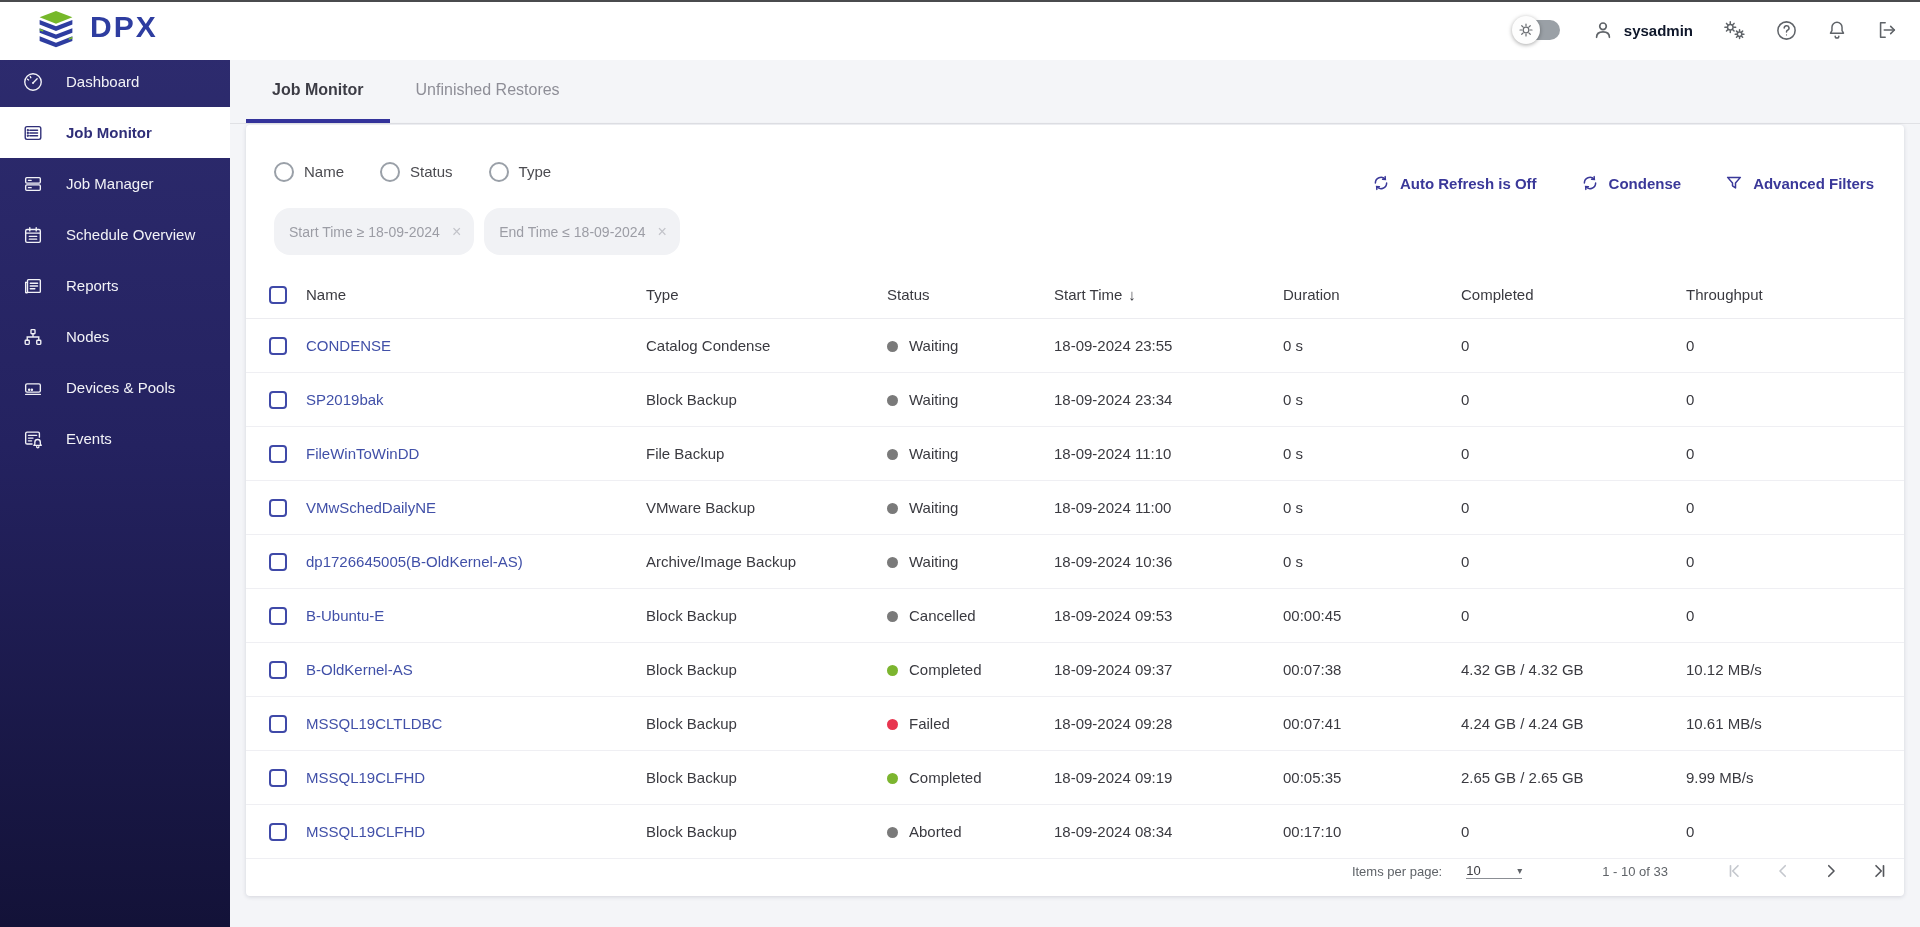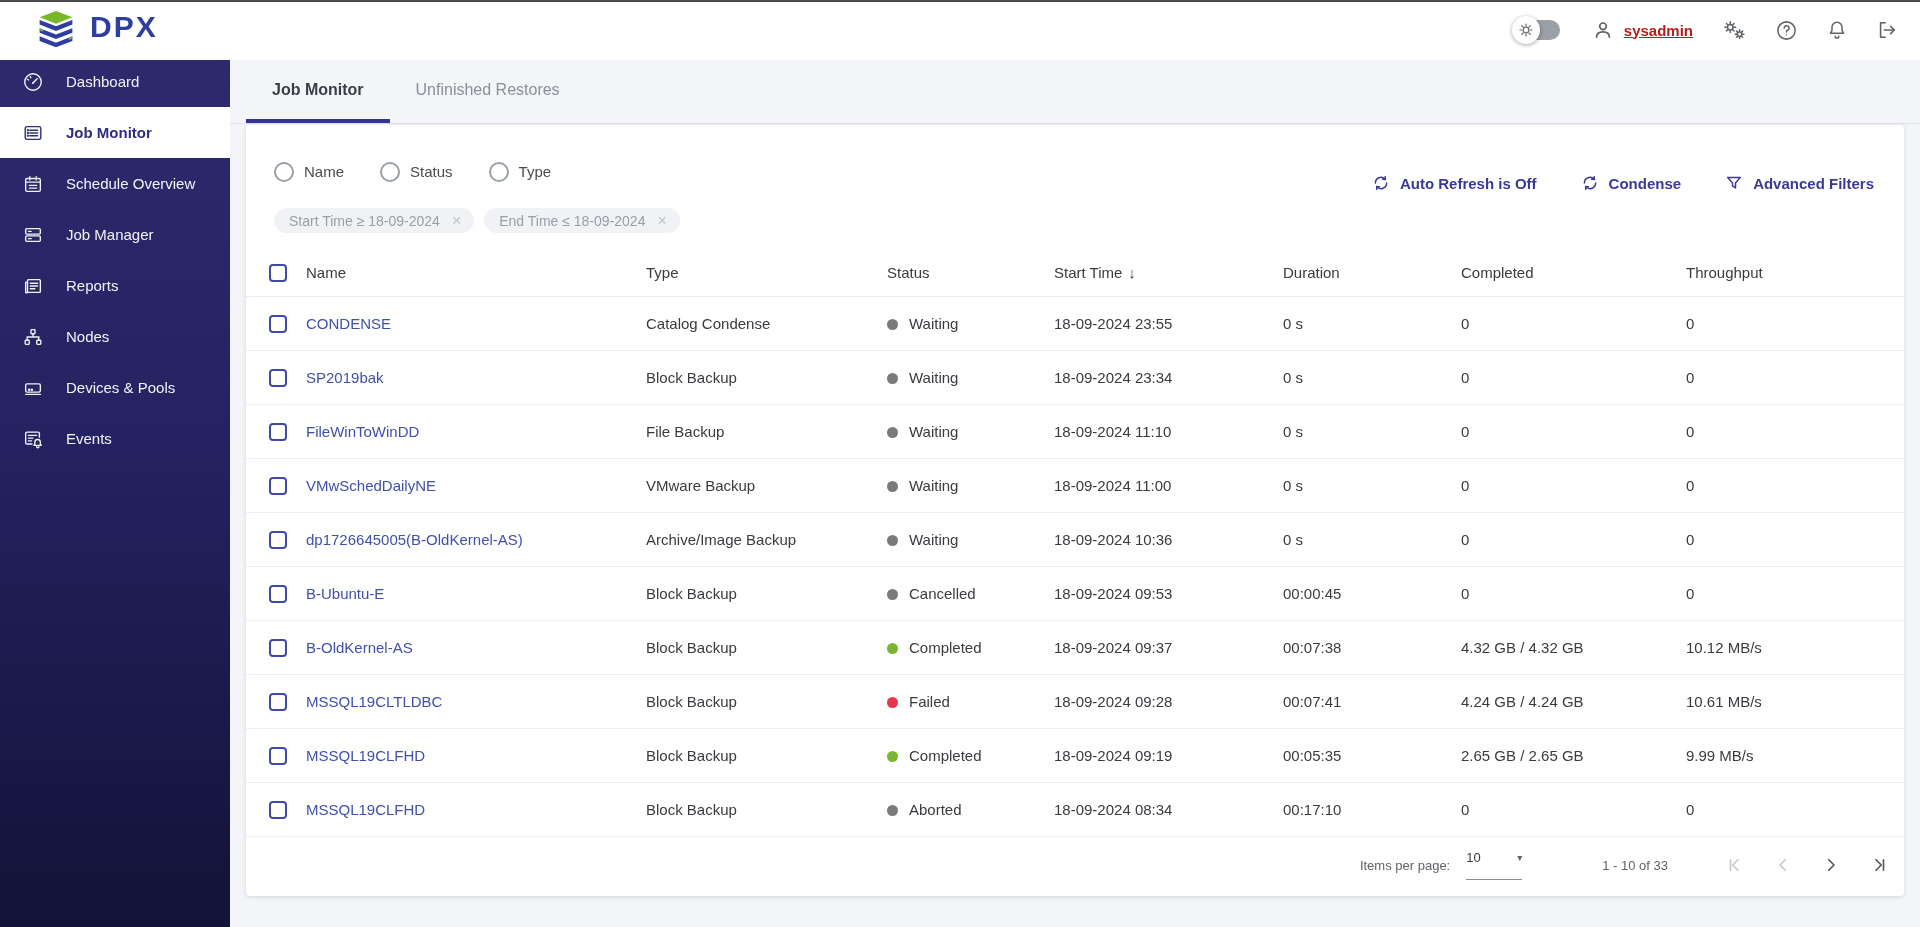--- a/index.html
+++ b/index.html
@@ -22,21 +22,21 @@
   .logo-text { font-size:30px; font-weight:bold; color:#2E3DA0; letter-spacing:2px; }
   .hdr-right { display:flex; align-items:center; gap:28px; }
   .hdr-icon { color:#5F6368; display:flex; align-items:center; cursor:pointer; }
   .toggle { position:relative; width:44px; height:20px; border-radius:10px; background:#9AA0A6; margin-right:4px; }
   .toggle .knob {
     position:absolute; left:-4px; top:-4px; width:28px; height:28px; border-radius:50%;
     background:#FDFDFD; box-shadow:0 1px 4px rgba(0,0,0,.35); display:flex; align-items:center; justify-content:center;
     color:#6B6E73;
   }
   .user { display:flex; align-items:center; gap:10px; color:#5F6368; }
-  .user-name { font-size:15px; font-weight:bold; color:#b91c1c;text-decoration:underline; }
+  .user-name { font-size:15px; font-weight:bold; color:#0f172a; }
 
   
   .sidebar {
     position:absolute; top:52px; left:0; bottom:0; width:230px;
     background:linear-gradient(180deg,#2D2B6E 0%,#242260 45%,#131238 100%);
     padding-top:4px; z-index:15;
   }
   .side-item {
     height:51px; display:flex; align-items:center; gap:22px; padding-left:22px;
     color:#F2F2F7; font-size:15px; cursor:pointer;
@@ -59,21 +59,21 @@
   }
   .filter-row { display:flex; justify-content:space-between; align-items:center; padding:26px 30px 4px 28px; }
   .radios { display:flex; gap:36px; }
   .radio { display:flex; align-items:center; gap:10px; cursor:pointer; font-size:15px; color:#4B4B50; }
   .radio .circle { width:20px; height:20px; border:2px solid #9AA0A8; border-radius:50%; background:#fff; }
   .actions { display:flex; gap:44px;margin-top:23px; }
   .action-btn { display:flex; align-items:center; gap:10px; color:#3A3899; font-size:15px; font-weight:bold; cursor:pointer; }
 
   .chips-row { display:flex; gap:10px; padding:12px 28px 14px 28px; }
   .chip {
-    display:flex; align-items:center; background:#F1F2F5; border-radius:16px; height:25px;
+    display:flex; align-items:center; background:#F1F2F5; border-radius:16px; height:47px;
     padding:0 13px 0 15px; font-size:14px; color:#9C9DA5;
   }
   .chip .close { margin-left:12px; color:#C2C3C9; font-size:16px; cursor:pointer; }
 
   table { width:100%; border-collapse:collapse; table-layout:fixed; }
   col.c-check{width:60px} col.c-name{width:340px} col.c-type{width:241px} col.c-status{width:167px}
   col.c-start{width:229px} col.c-dur{width:178px} col.c-comp{width:225px} col.c-thr{width:auto}
   th {
     text-align:left; font-weight:normal; color:#3A3A40; font-size:15px;
     padding:16px 0 14px 0; border-bottom:1px solid #ECECF0;
@@ -89,21 +89,21 @@
   .dot[data-status="completed"] { background:#7CB52F; }
   .dot[data-status="failed"] { background:#E8354F; }
   .sort-arrow { font-weight:bold; margin-left:6px; color:#3A3A40; }
 
   .pagination {
     position:absolute; right:16px; bottom:16px; display:flex; align-items:center;
     font-size:13px; color:#5F6368;
   }
   .ipp-select {
     display:inline-flex; align-items:center; justify-content:space-between; width:56px;
-    border-bottom:1px solid #8B8E94; margin-left:16px; padding-bottom:14px; cursor:pointer; color:#3C3C41;
+    border-bottom:1px solid #8B8E94; margin-left:24px; padding-bottom:0; cursor:pointer; color:#3C3C41;
   }
   .ipp-caret { font-size:10px; color:#5F6368; }
   .range { margin-left:80px; }
   .pager { display:flex; align-items:center; gap:30px; margin-left:58px; }
   .pg-btn { display:flex; align-items:center; cursor:pointer; }
   .pg-btn.disabled { color:#C4C7CD; cursor:default; }
   .pg-btn.enabled { color:#54565B; }
 </style>
 </head>
 <body>
@@ -221,40 +221,40 @@
         <circle cx="6.4" cy="9" r="0.5" fill="currentColor"></circle>
           <circle cx="6.4" cy="12" r="0.5" fill="currentColor"></circle>
           <circle cx="6.4" cy="15" r="0.5" fill="currentColor"></circle>
       </svg>
     </span>
     <span>Job Monitor</span>
   </div>
   <div class="side-item">
     <span class="s-icon">
       <svg width="22" height="22" viewBox="0 0 24 24" fill="none" stroke="currentColor" stroke-width="1.5" stroke-linecap="round">
+        <rect x="4" y="5" width="16" height="6" rx="1.2"></rect>
+          <rect x="4" y="13" width="16" height="6" rx="1.2"></rect>
+        <line x1="7" y1="8" x2="10" y2="8"></line>
+          <line x1="7" y1="16" x2="10" y2="16"></line>
+      </svg>
+    </span>
+    <span>Job Manager</span>
+  </div>
+  <div class="side-item">
+    <span class="s-icon">
+      <svg width="22" height="22" viewBox="0 0 24 24" fill="none" stroke="currentColor" stroke-width="1.5" stroke-linecap="round">
         <rect x="4" y="6" width="16" height="14" rx="1.5"></rect>
         <line x1="4" y1="10" x2="20" y2="10"></line>
         <line x1="8.5" y1="4" x2="8.5" y2="7.5"></line>
           <line x1="15.5" y1="4" x2="15.5" y2="7.5"></line>
         <line x1="8" y1="13.5" x2="16" y2="13.5"></line>
           <line x1="8" y1="16.5" x2="16" y2="16.5"></line>
       </svg>
     </span>
     <span>Schedule Overview</span>
-  </div>
-  <div class="side-item">
-    <span class="s-icon">
-      <svg width="22" height="22" viewBox="0 0 24 24" fill="none" stroke="currentColor" stroke-width="1.5" stroke-linecap="round">
-        <rect x="4" y="5" width="16" height="6" rx="1.2"></rect>
-          <rect x="4" y="13" width="16" height="6" rx="1.2"></rect>
-        <line x1="7" y1="8" x2="10" y2="8"></line>
-          <line x1="7" y1="16" x2="10" y2="16"></line>
-      </svg>
-    </span>
-    <span>Job Manager</span>
   </div>
   <div class="side-item">
     <span class="s-icon">
       <svg width="22" height="22" viewBox="0 0 24 24" fill="none" stroke="currentColor" stroke-width="1.5" stroke-linecap="round">
         <rect x="6" y="5" width="14" height="14" rx="1"></rect>
         <path d="M6 8 H4 V19 a1.5 1.5 0 0 0 2 0"></path>
         <line x1="9" y1="9" x2="17" y2="9"></line>
           <line x1="9" y1="12" x2="17" y2="12"></line>
           <line x1="9" y1="15" x2="14" y2="15"></line>
       </svg>

